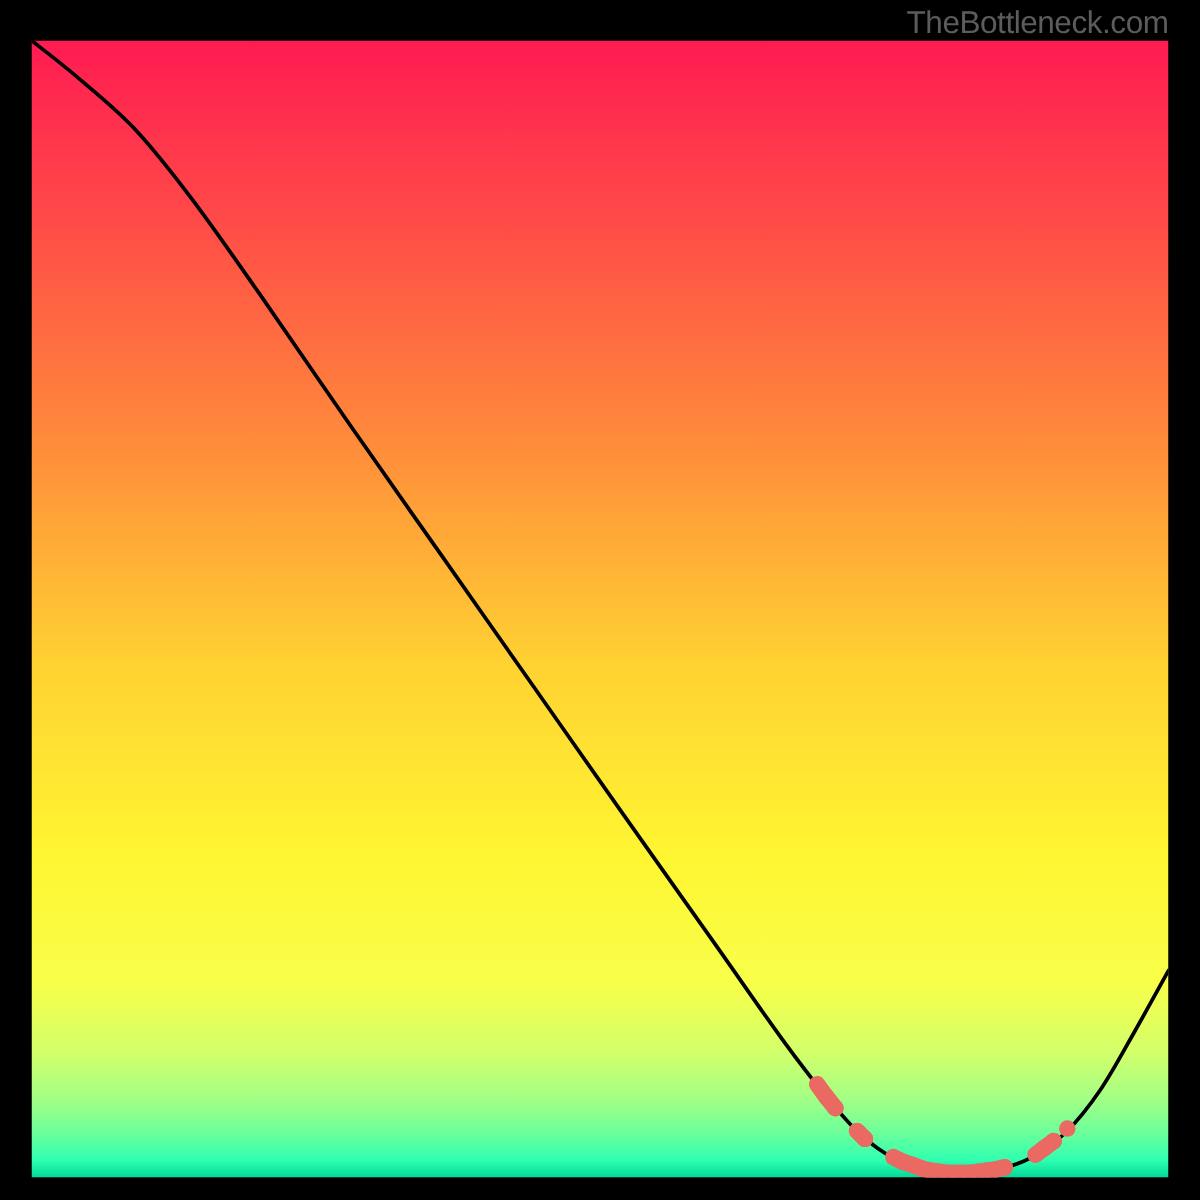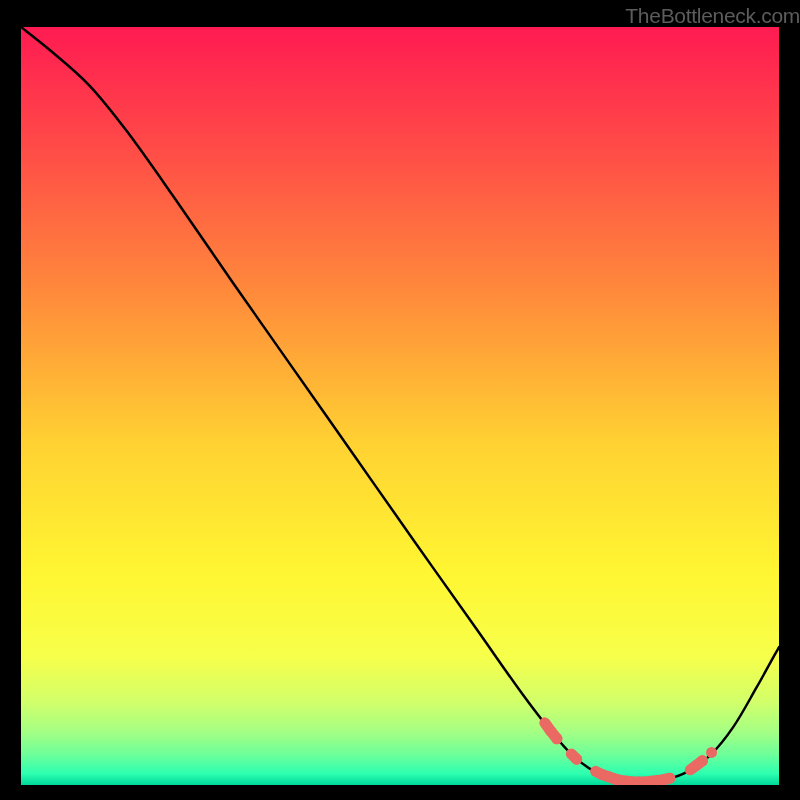--- a/index.html
+++ b/index.html
@@ -7,21 +7,21 @@
     padding: 0;
     width: 800px;
     height: 800px;
     background: #000;
     position: relative;
     font-family: Arial, sans-serif;
   }
   .watermark {
     position: absolute;
     top: 4px;
-    right: 0;
+    right: 21px;
     color: #5c5c5c;
     font-size: 21px;
     font-weight: 500;
     letter-spacing: -0.3px;
   }
   .plot {
     position: absolute;
     left: 21px;
     top: 27px;
     width: 758px;

